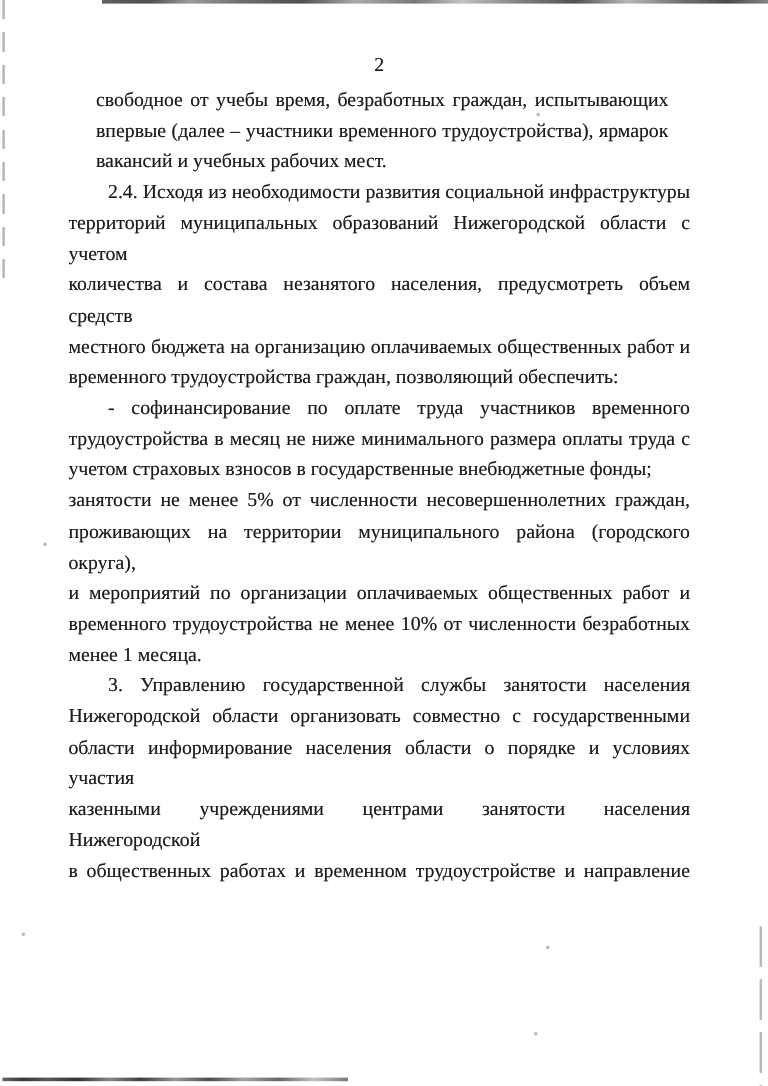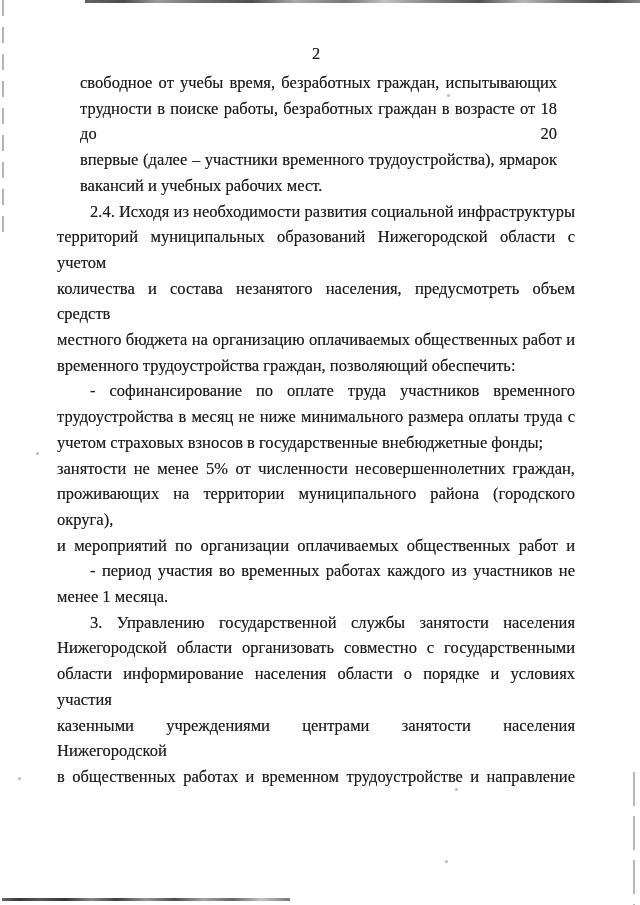--- a/index.html
+++ b/index.html
@@ -95,43 +95,42 @@
   <div class="speck" style="top:452px;left:36px"></div>
   <div class="speck" style="top:777px;left:18px"></div>
   <div class="speck" style="top:788px;left:455px"></div>
   <div class="speck" style="top:860px;left:445px"></div>
 
   <div class="page-number">2</div>
 
   <div class="doc-body">
       <div class="para offset">
         <div class="line">свободное от учебы время, безработных граждан, испытывающих</div>
-        <div class="line">трудности в поиске работы, безработных граждан в возрасте от 18 до 20</div>
         <div class="line">впервые (далее – участники временного трудоустройства), ярмарок</div>
         <div class="line last">вакансий и учебных рабочих мест.</div>
       </div>
       <div class="para">
         <div class="line indent">2.4. Исходя из необходимости развития социальной инфраструктуры</div>
         <div class="line">территорий муниципальных образований Нижегородской области с учетом</div>
         <div class="line">количества и состава незанятого населения, предусмотреть объем средств</div>
         <div class="line">местного бюджета на организацию оплачиваемых общественных работ и</div>
         <div class="line last">временного трудоустройства граждан, позволяющий обеспечить:</div>
       </div>
       <div class="para">
         <div class="line indent">- софинансирование по оплате труда участников временного</div>
         <div class="line">трудоустройства в месяц не ниже минимального размера оплаты труда с</div>
         <div class="line last">учетом страховых взносов в государственные внебюджетные фонды;</div>
       </div>
       <div class="para">
         <div class="line">занятости не менее 5% от численности несовершеннолетних граждан,</div>
         <div class="line">проживающих на территории муниципального района (городского округа),</div>
         <div class="line">и мероприятий по организации оплачиваемых общественных работ и</div>
+        <div class="line">временного трудоустройства не менее 10% от численности безработных</div>
       </div>
       <div class="para">
-        <div class="line indent">- период участия во временных работах каждого из участников не</div>
         <div class="line last">менее 1 месяца.</div>
       </div>
       <div class="para">
         <div class="line indent">3. Управлению государственной службы занятости населения</div>
         <div class="line">Нижегородской области организовать совместно с государственными</div>
         <div class="line">области информирование населения области о порядке и условиях участия</div>
         <div class="line">казенными учреждениями центрами занятости населения Нижегородской</div>
         <div class="line">в общественных работах и временном трудоустройстве и направление</div>
       </div>
     </div>

